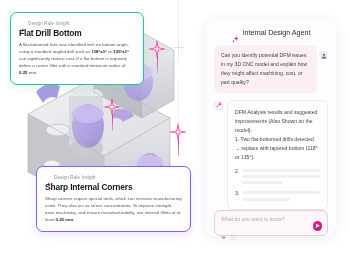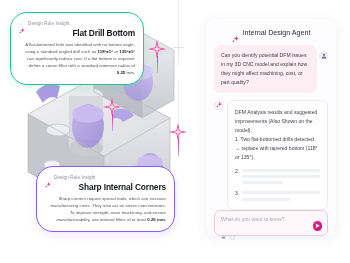--- a/index.html
+++ b/index.html
@@ -27,31 +27,30 @@
 
   .marker { position: absolute; width: 18px; height: 18px; }
   .marker svg { width: 18px; height: 18px; }
   .marker .stem {
     position: absolute; left: 8.5px; top: 16px; width: 1px; height: 17px;
     background: linear-gradient(#e8318d, #c9a8e8);
   }
 
   
   .insight-card {
-    position: absolute; background: #ffffff; border-radius: 17px;
+    position: absolute; background: #ffffff; border-radius: 7px;
     padding: 7px 8px 8px 8px;
-    text-align: right;
   }
   #card-flat {
     left: 10px; top: 12px; width: 134px;
     border: 1.6px solid #22c98a;
     box-shadow: 0 3px 10px rgba(34,201,138,.13);
   }
   #card-sharp {
-    left: 36px; top: 166px; width: 139px;
+    left: 36px; top: 166px; width: 155px;
     border: 1.6px solid #8b5cf6;
     box-shadow: 0 3px 10px rgba(139,92,246,.15);
   }
   .card-kicker { display: flex; align-items: center; gap: 3px; margin-bottom: 3px; }
   .card-kicker .kick-text {
     font-size: 4.6px; color: #8a8f9a; letter-spacing: .1px;
   }
   .sparkle-badge { width: 6px; height: 6px; flex: 0 0 6px; }
   .card-title {
     font-size: 8.4px; font-weight: bold; color: #16181d;

